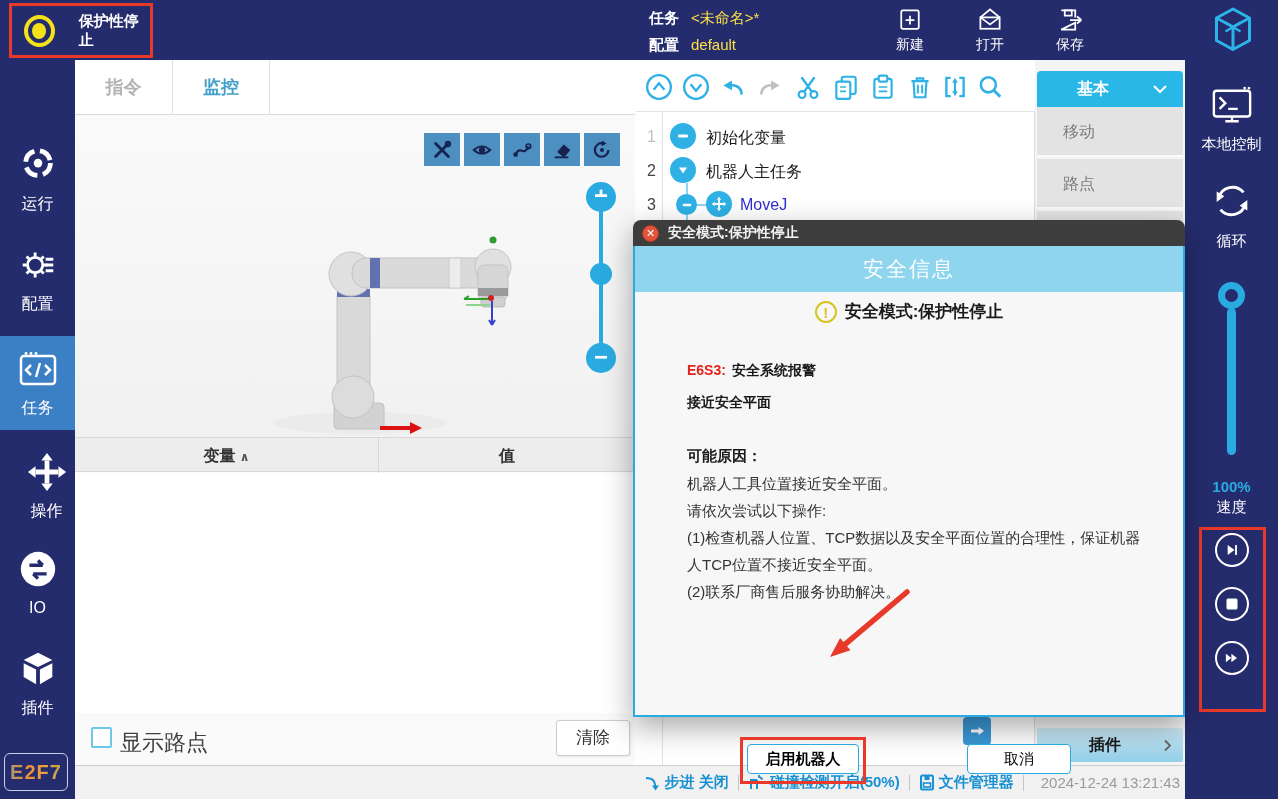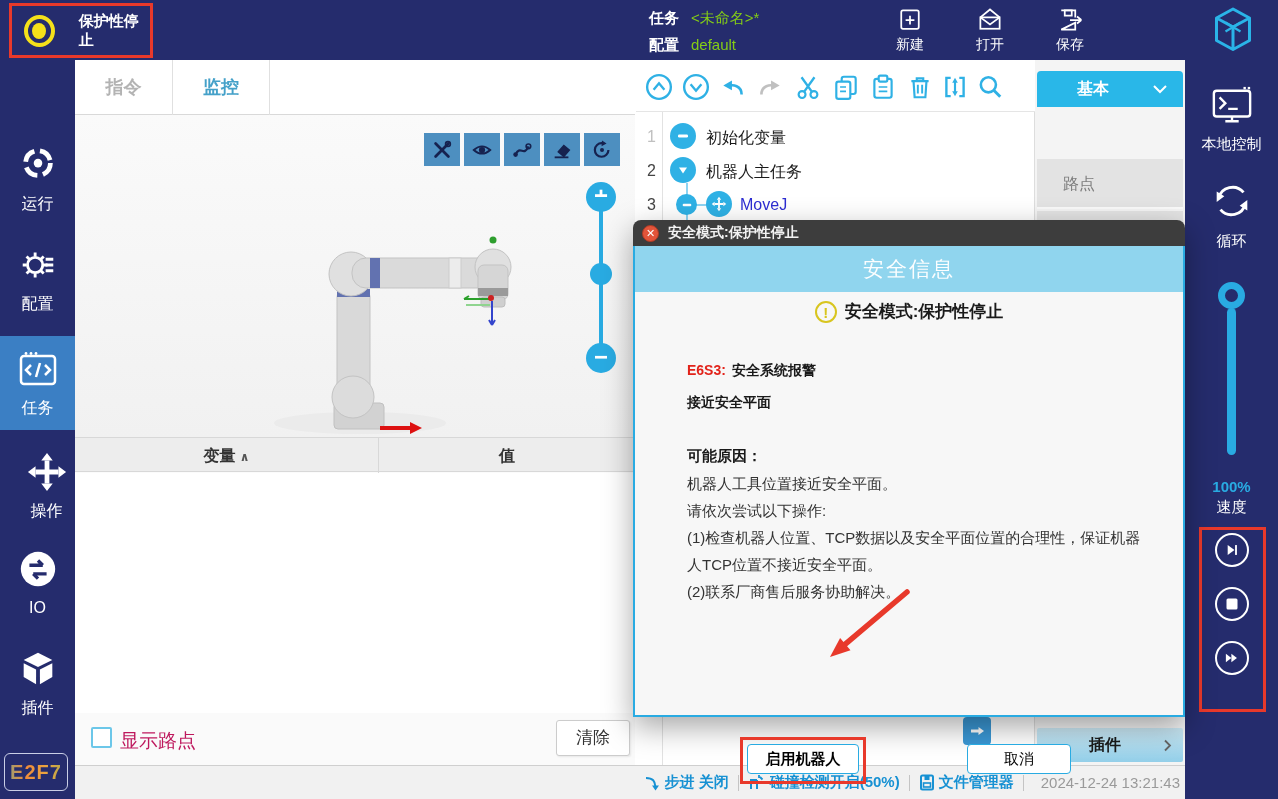--- a/index.html
+++ b/index.html
@@ -16,21 +16,21 @@
   .abs{position:absolute;}
 
   
   #topbar{position:absolute;left:0;top:0;width:1278px;height:60px;background:var(--navy);}
   .status-box{position:absolute;left:9px;top:3px;width:144px;height:55px;border:3px solid var(--red);display:flex;align-items:center;z-index:31;}
   .status-ring{width:32px;height:32px;border:4px solid #f5e11a;border-radius:50%;margin-left:12px;position:relative;}
   .status-ring::after{content:"";position:absolute;left:50%;top:50%;width:14px;height:16px;margin:-8px 0 0 -7px;background:#f5e11a;border-radius:50%;}
   .status-label{color:#fff;font-weight:bold;font-size:15px;margin-left:24px;}
   .meta-row{position:absolute;left:649px;color:#fff;font-size:15px;display:flex;gap:12px;}
   .meta-k{font-weight:bold;}
-  .meta-v{color:#84cc16;}
+  .meta-v{color:#fde047;}
   .tb-action{position:absolute;top:6px;width:60px;text-align:center;color:#fff;cursor:pointer;}
   .tb-action svg{display:block;margin:0 auto;}
   .tb-action span{font-size:14px;display:block;margin-top:2px;}
 
   
   #sidebar{position:absolute;left:0;top:60px;width:75px;height:739px;background:var(--navy);padding-left:32px;}
   .side-item{position:absolute;left:0;width:75px;text-align:center;color:#fff;cursor:pointer;padding-top:6px;}
   .side-item .lbl{display:block;font-size:16px;margin-top:4px;}
   .side-item.active{background:var(--active-blue);}
   #e2f7-badge{position:absolute;left:4px;top:693px;width:64px;height:38px;border:1px solid #c9cee6;border-radius:6px;text-align:center;line-height:36px;font-size:20px;letter-spacing:1px;color:#e09140;font-weight:bold;}
@@ -48,21 +48,21 @@
   .vtool{position:absolute;top:18px;width:36px;height:33px;background:var(--steel);display:flex;align-items:center;justify-content:center;cursor:pointer;}
   .zoomctl{position:absolute;cursor:pointer;}
   .zbtn{width:30px;height:30px;border-radius:50%;background:var(--accent);color:#fff;text-align:center;line-height:28px;font-size:24px;font-weight:bold;}
   .ztrack{position:absolute;left:524px;top:82px;width:4px;height:162px;background:var(--accent);}
   .zknob{position:absolute;left:515px;top:148px;width:22px;height:22px;border-radius:50%;background:var(--accent);cursor:pointer;}
   #vartable-head{position:absolute;left:0;top:377px;width:560px;height:35px;background:#ededed;border-top:1px solid #d8d8d8;border-bottom:1px solid #d8d8d8;}
   .vth{position:absolute;top:0;height:35px;line-height:35px;text-align:center;font-size:16px;font-weight:bold;color:#333;cursor:pointer;}
   #vartable-body{position:absolute;left:0;top:413px;width:560px;height:240px;background:#fff;}
   #main-footer{position:absolute;left:0;top:653px;width:560px;height:52px;background:#fafafa;}
   #chk-waypoints{position:absolute;left:16px;top:14px;width:21px;height:21px;border:2px solid #6cc7e9;background:#fff;border-radius:2px;cursor:pointer;}
-  #chk-label{position:absolute;left:45px;top:15px;font-size:19px;color:#be185d;}
+  #chk-label{position:absolute;left:45px;top:15px;font-size:22px;color:#404040;}
   #clear-btn{position:absolute;left:481px;top:7px;width:74px;height:36px;background:#fff;border:1px solid #ccc;border-radius:3px;font-size:17px;color:#333;text-align:center;line-height:34px;cursor:pointer;box-shadow:1px 1px 2px rgba(0,0,0,.08);}
 
   
   #program{position:absolute;left:636px;top:60px;width:399px;height:705px;background:#fff;border-right:1px solid #ddd;}
   #ptoolbar{position:absolute;left:0;top:0;width:399px;height:52px;border-bottom:1px solid #e5e5e5;background:#fff;}
   .ptool{position:absolute;top:13px;width:28px;height:28px;cursor:pointer;}
   #pgutter{position:absolute;left:26px;top:52px;width:1px;height:653px;background:#e2e2e2;}
   .prow{position:absolute;left:0;width:399px;height:34px;cursor:pointer;}
   .prow .num{position:absolute;left:0;width:20px;text-align:right;font-size:16px;top:7px;}
   .prow .plabel{position:absolute;left:70px;top:7px;font-size:16px;color:#1a1a1a;}
@@ -426,20 +426,23 @@
     </div>
   </section>
 
   <aside id="cmdpanel">
     <div id="cmd-header">
       <span>基本</span>
       <svg class="abs" style="left:115px;top:13px;" width="16" height="10" viewBox="0 0 16 10">
         <path d="M2 2 L8 8 L14 2" fill="none" stroke="#fff" stroke-width="2"></path>
       </svg>
     </div>
+    <div class="cmd-item" style="top:47px;">
+      <span>移动</span>
+    </div>
     <div class="cmd-item" style="top:99px;">
       <span>路点</span>
     </div>
     <div class="cmd-item" style="top:151px;">
       <span>方向</span>
     </div>
     <div id="cmd-footer">
       <span>插件</span>
       <svg class="abs" style="left:126px;top:11px;" width="9" height="13" viewBox="0 0 9 13">
         <path d="M2 1.5 L7 6.5 L2 11.5" fill="none" stroke="#666" stroke-width="1.8"></path>

